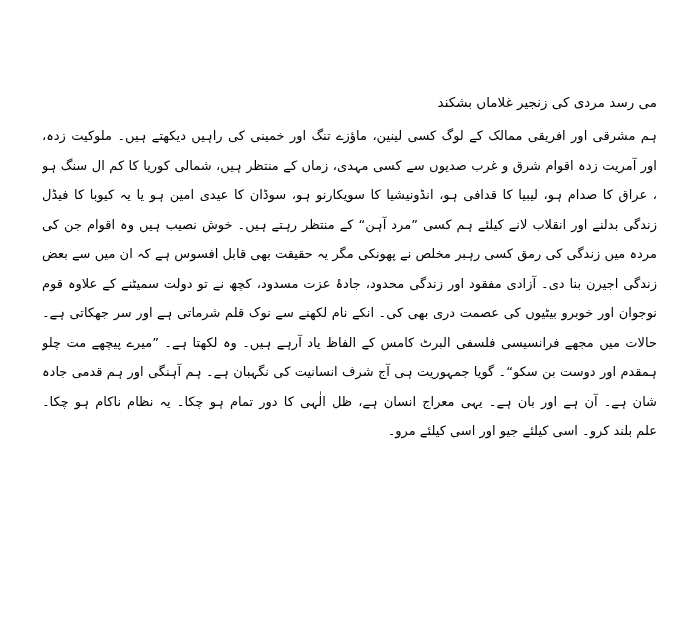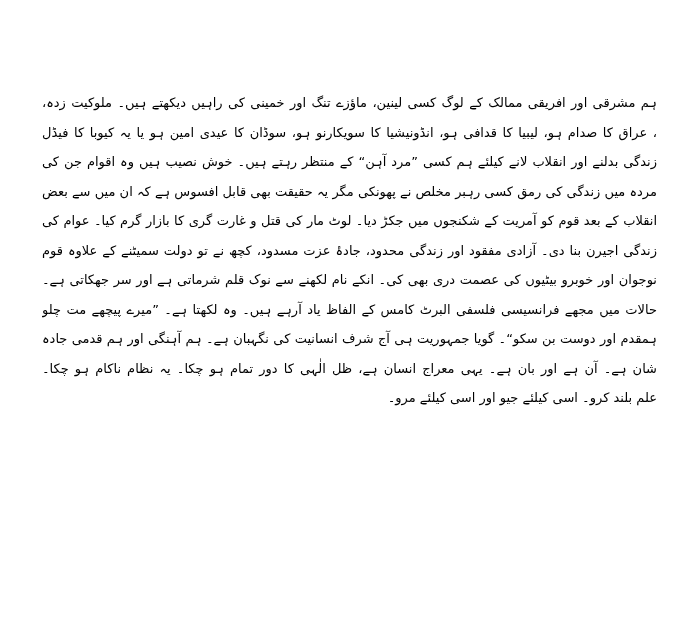--- a/index.html
+++ b/index.html
@@ -51,28 +51,29 @@
     text-align-last: right;
   }
 </style>
 </head>
 <body>
 
 <div class="page">
   <div class="content">
 
     <div class="poem">
+      <div class="poem-line">می رسد مردی کی زنجیر غلاماں بشکند</div>
     </div>
 
     <div class="body-text">
       <div class="body-line">ہم مشرقی اور افریقی ممالک کے لوگ کسی لینین، ماؤزے تنگ اور خمینی کی راہیں دیکھتے ہیں۔ ملوکیت زدہ، غربت زدہ</div>
+      <div class="body-line">اور آمریت زدہ اقوام شرق و غرب صدیوں سے کسی مہدی، زماں کے منتظر ہیں، شمالی کوریا کا کم ال سنگ ہو</div>
       <div class="body-line">، عراق کا صدام ہو، لیبیا کا قدافی ہو، انڈونیشیا کا سویکارنو ہو، سوڈان کا عیدی امین ہو یا یہ کیوبا کا فیڈل کاسترو ہو، نظام</div>
       <div class="body-line">زندگی بدلنے اور انقلاب لانے کیلئے ہم کسی ”مرد آہن“ کے منتظر رہتے ہیں۔ خوش نصیب ہیں وہ اقوام جن کی عروق</div>
       <div class="body-line">مردہ میں زندگی کی رمق کسی رہبر مخلص نے پھونکی مگر یہ حقیقت بھی قابل افسوس ہے کہ ان میں سے بعض نے</div>
-      <div class="body-line">انقلاب کے بعد قوم کو آمریت کے شکنجوں میں جکڑ دیا۔ لوٹ مار کی قتل و غارت گری کا بازار گرم کیا۔ عوام کی</div>
       <div class="body-line">زندگی اجیرن بنا دی۔ آزادی مفقود اور زندگی محدود، جادۂ عزت مسدود، کچھ نے تو دولت سمیٹنے کے علاوہ قوم کی</div>
       <div class="body-line">نوجوان اور خوبرو بیٹیوں کی عصمت دری بھی کی۔ انکے نام لکھنے سے نوک قلم شرماتی ہے اور سر جھکاتی ہے۔ ایسے</div>
       <div class="body-line">حالات میں مجھے فرانسیسی فلسفی البرٹ کامس کے الفاظ یاد آرہے ہیں۔ وہ لکھتا ہے۔ ”میرے پیچھے مت چلو شاید میں</div>
       <div class="body-line">ہمقدم اور دوست بن سکو“۔ گویا جمہوریت ہی آج شرف انسانیت کی نگہبان ہے۔ ہم آہنگی اور ہم قدمی جادہ زیست کی</div>
       <div class="body-line">شان ہے۔ آن ہے اور بان ہے۔ یہی معراج انسان ہے، ظل الٰہی کا دور تمام ہو چکا۔ یہ نظام ناکام ہو چکا۔ جمہوریت کا</div>
       <div class="body-line last-line">علم بلند کرو۔ اسی کیلئے جیو اور اسی کیلئے مرو۔</div>
     </div>
 
   </div>
 </div>

